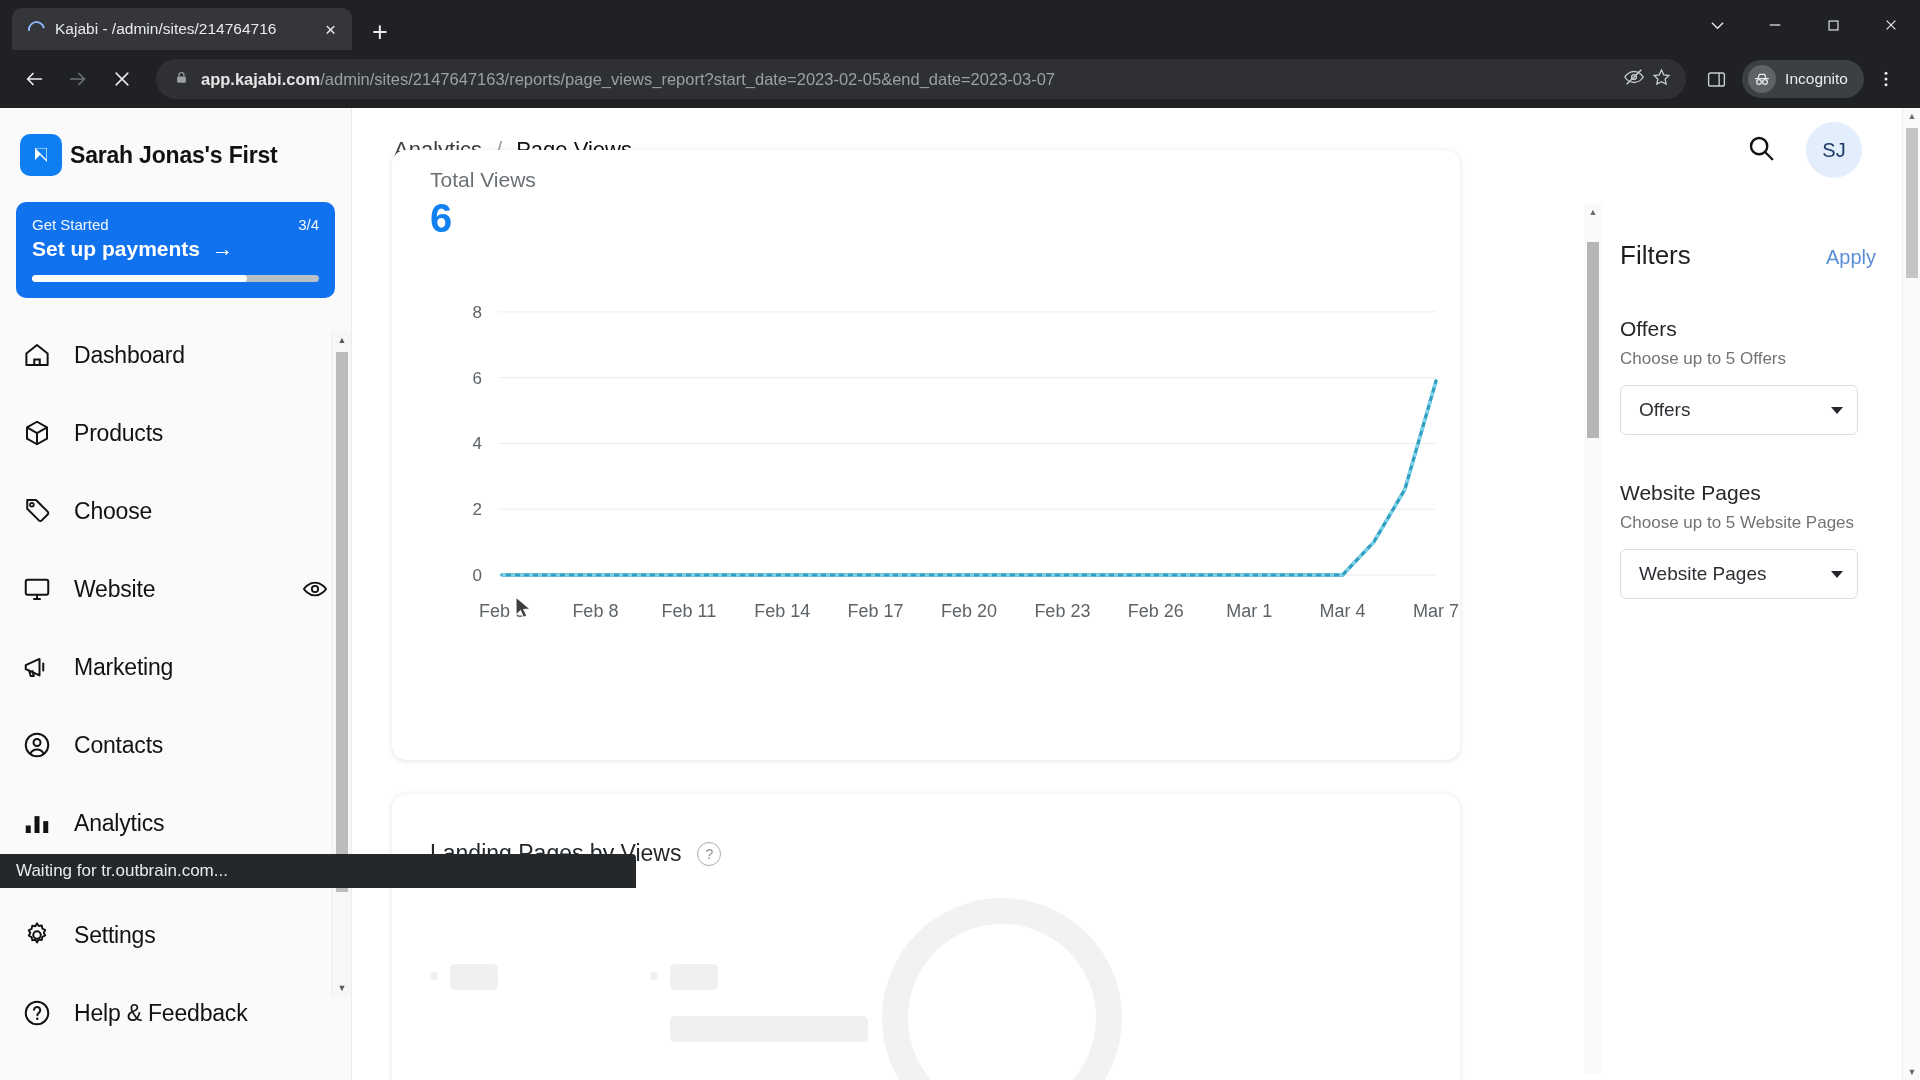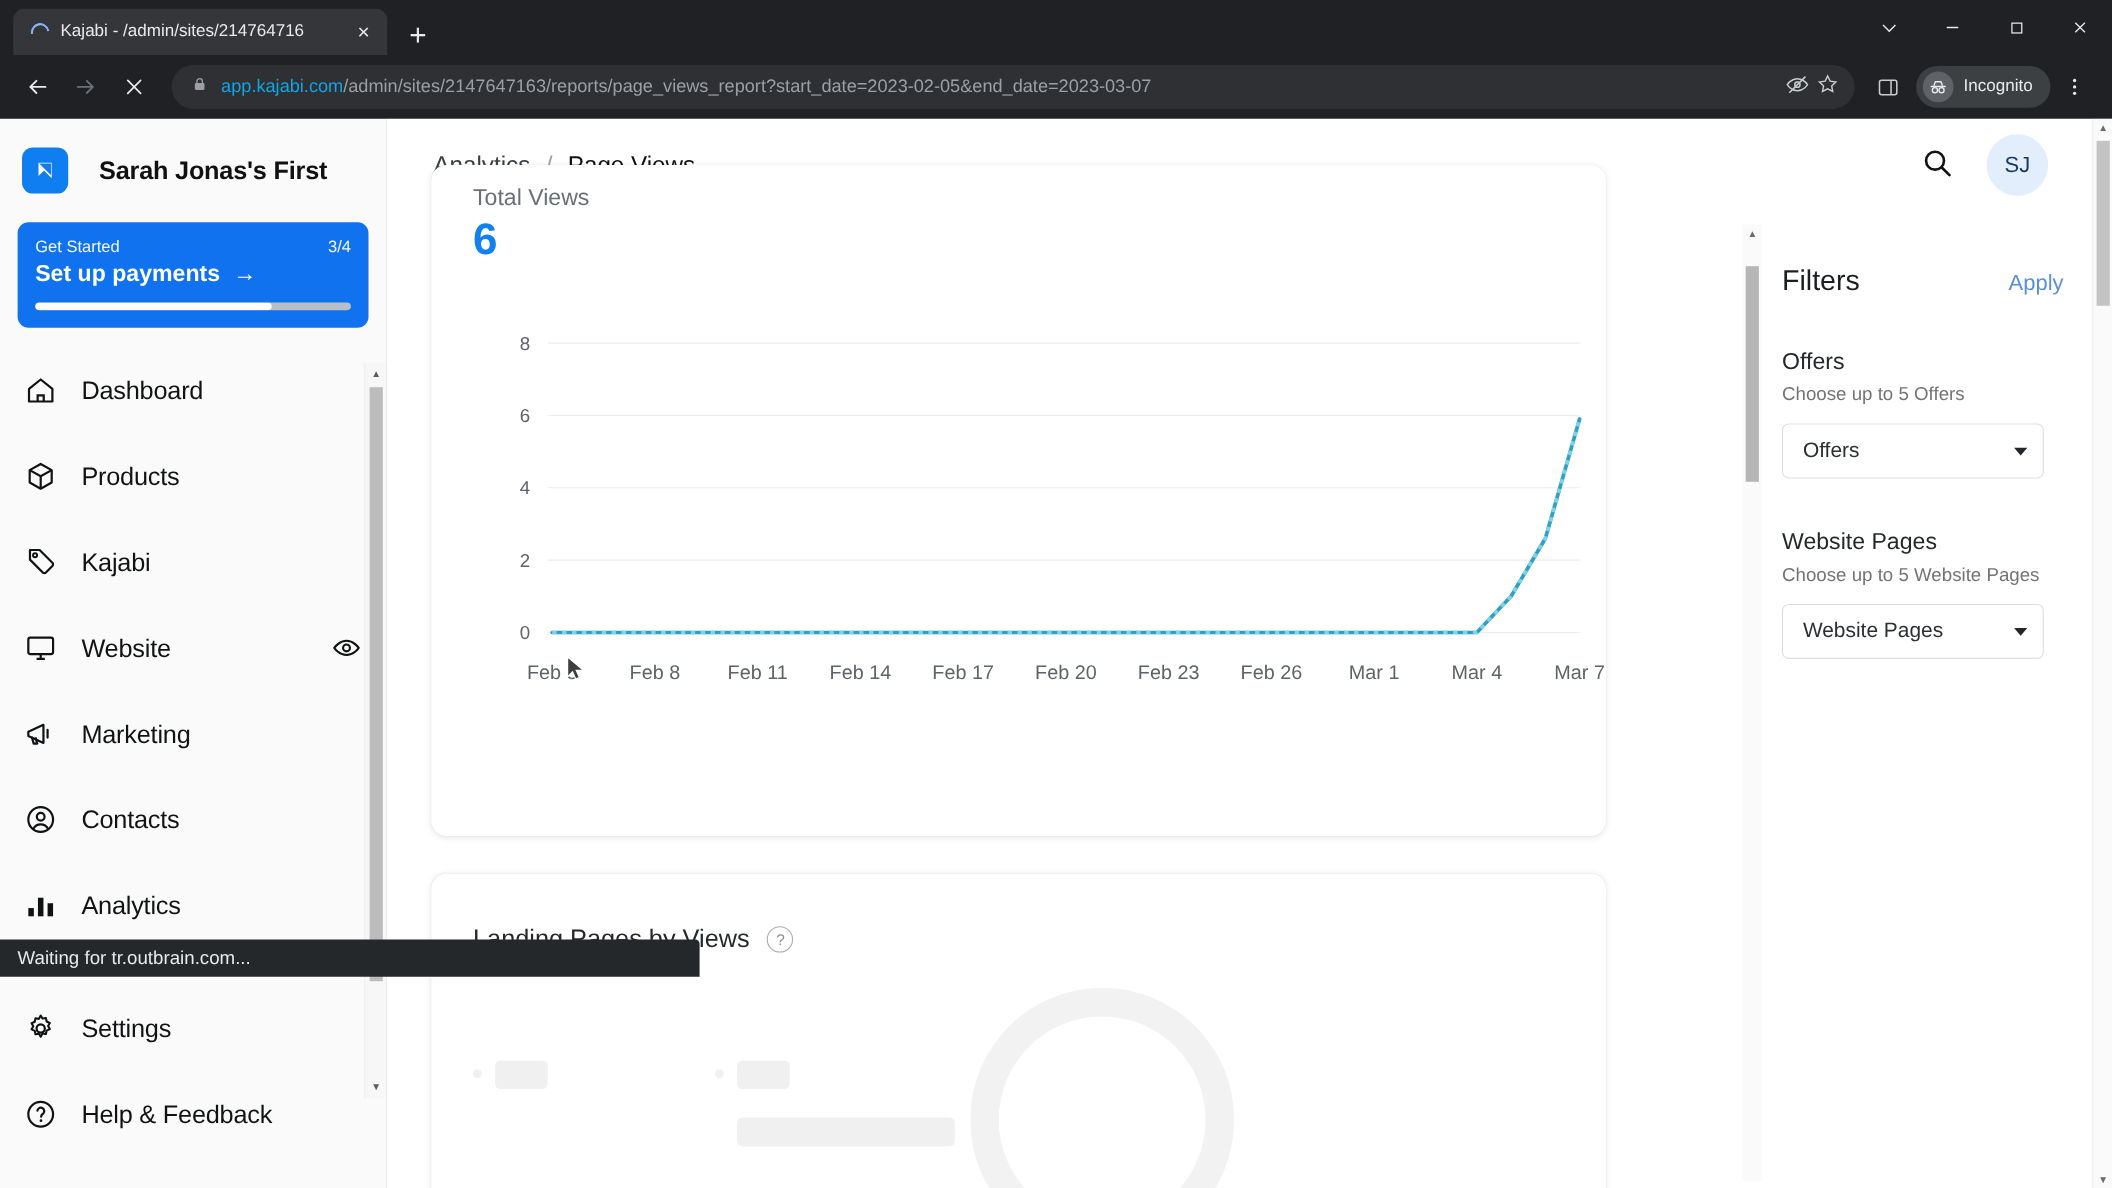--- a/index.html
+++ b/index.html
@@ -57,21 +57,21 @@
     display: flex; align-items: center; justify-content: center;
     color: #c9cccf; flex: 0 0 auto;
   }
   .omnibox {
     flex: 1; height: 40px; background: #2f3033; border-radius: 20px;
     display: flex; align-items: center; gap: 12px;
     padding: 0 14px 0 18px; margin-left: 12px; margin-right: 8px;
     overflow: hidden;
   }
   .omni-url { font-size: 16.5px; color: #9aa0a6; white-space: nowrap; overflow: hidden; flex: 1; }
-  .omni-url b { color: #0ea5e9; font-weight: 400; }
+  .omni-url b { color: #e5e5e5; font-weight: 700; }
   .omni-right { display: flex; align-items: center; gap: 6px; }
   .incognito-pill {
     display: flex; align-items: center; gap: 9px;
     height: 38px; padding: 0 16px 0 6px; border-radius: 19px;
     background: #3c4043; color: #e8eaed; font-size: 15.5px; margin-left: 4px;
   }
   .incog-av {
     width: 28px; height: 28px; border-radius: 50%; background: #5f6368;
     display:flex;align-items:center;justify-content:center;
   }
@@ -80,21 +80,21 @@
   .viewport {
     position: absolute; left: 0; top: 108px;
     width: 1920px; height: 972px; background: #ffffff; overflow: hidden;
   }
 
   
   .sidenav {
     position: absolute; left: 0; top: 0; width: 352px; height: 972px;
     background: #fafafa; border-right: 1px solid #ececec;
   }
-  .brand { display: flex; align-items: center; gap: 28px; padding: 26px 0 0 20px; }
+  .brand { display: flex; align-items: center; gap: 8px; padding: 26px 0 0 20px; }
   .brand-logo {
     width: 42px; height: 42px; border-radius: 10px; background: #0f7ef1;
     display: flex; align-items: center; justify-content: center;
   }
   .brand-name { font-size: 23px; font-weight: 700; color: #111; letter-spacing: -0.2px; }
 
   .getstarted {
     margin: 26px 16px 0 16px; background: #1072ef; border-radius: 10px;
     padding: 14px 16px 16px 16px; color: #fff; position: relative;
   }
@@ -352,21 +352,21 @@
             </span>
           <span class="label">Products</span>
         </div>
         <div class="navitem">
           <span>
               <svg width="30" height="30" viewBox="0 0 24 24">
                 <path d="M11.2 3.2H4.2v7l9.3 9.3a1.6 1.6 0 002.3 0l4.7-4.7a1.6 1.6 0 000-2.3z" stroke="#101213" stroke-width="1.6" fill="none" stroke-linejoin="round"></path>
                 <circle cx="7.9" cy="7" r="1.5" stroke="#101213" stroke-width="1.4" fill="none"></circle>
               </svg>
             </span>
-          <span class="label">Kajabi</span>
+          <span class="label">Choose</span>
         </div>
         <div class="navitem">
           <span>
               <svg width="30" height="30" viewBox="0 0 24 24">
                 <rect x="3" y="4.5" width="18" height="12" rx="1.5" stroke="#101213" stroke-width="1.6" fill="none"></rect>
                 <path d="M9 20h6M12 16.5V20" stroke="#101213" stroke-width="1.6"></path>
               </svg>
             </span>
           <span class="label">Website</span>
           <span class="spacer"></span>

